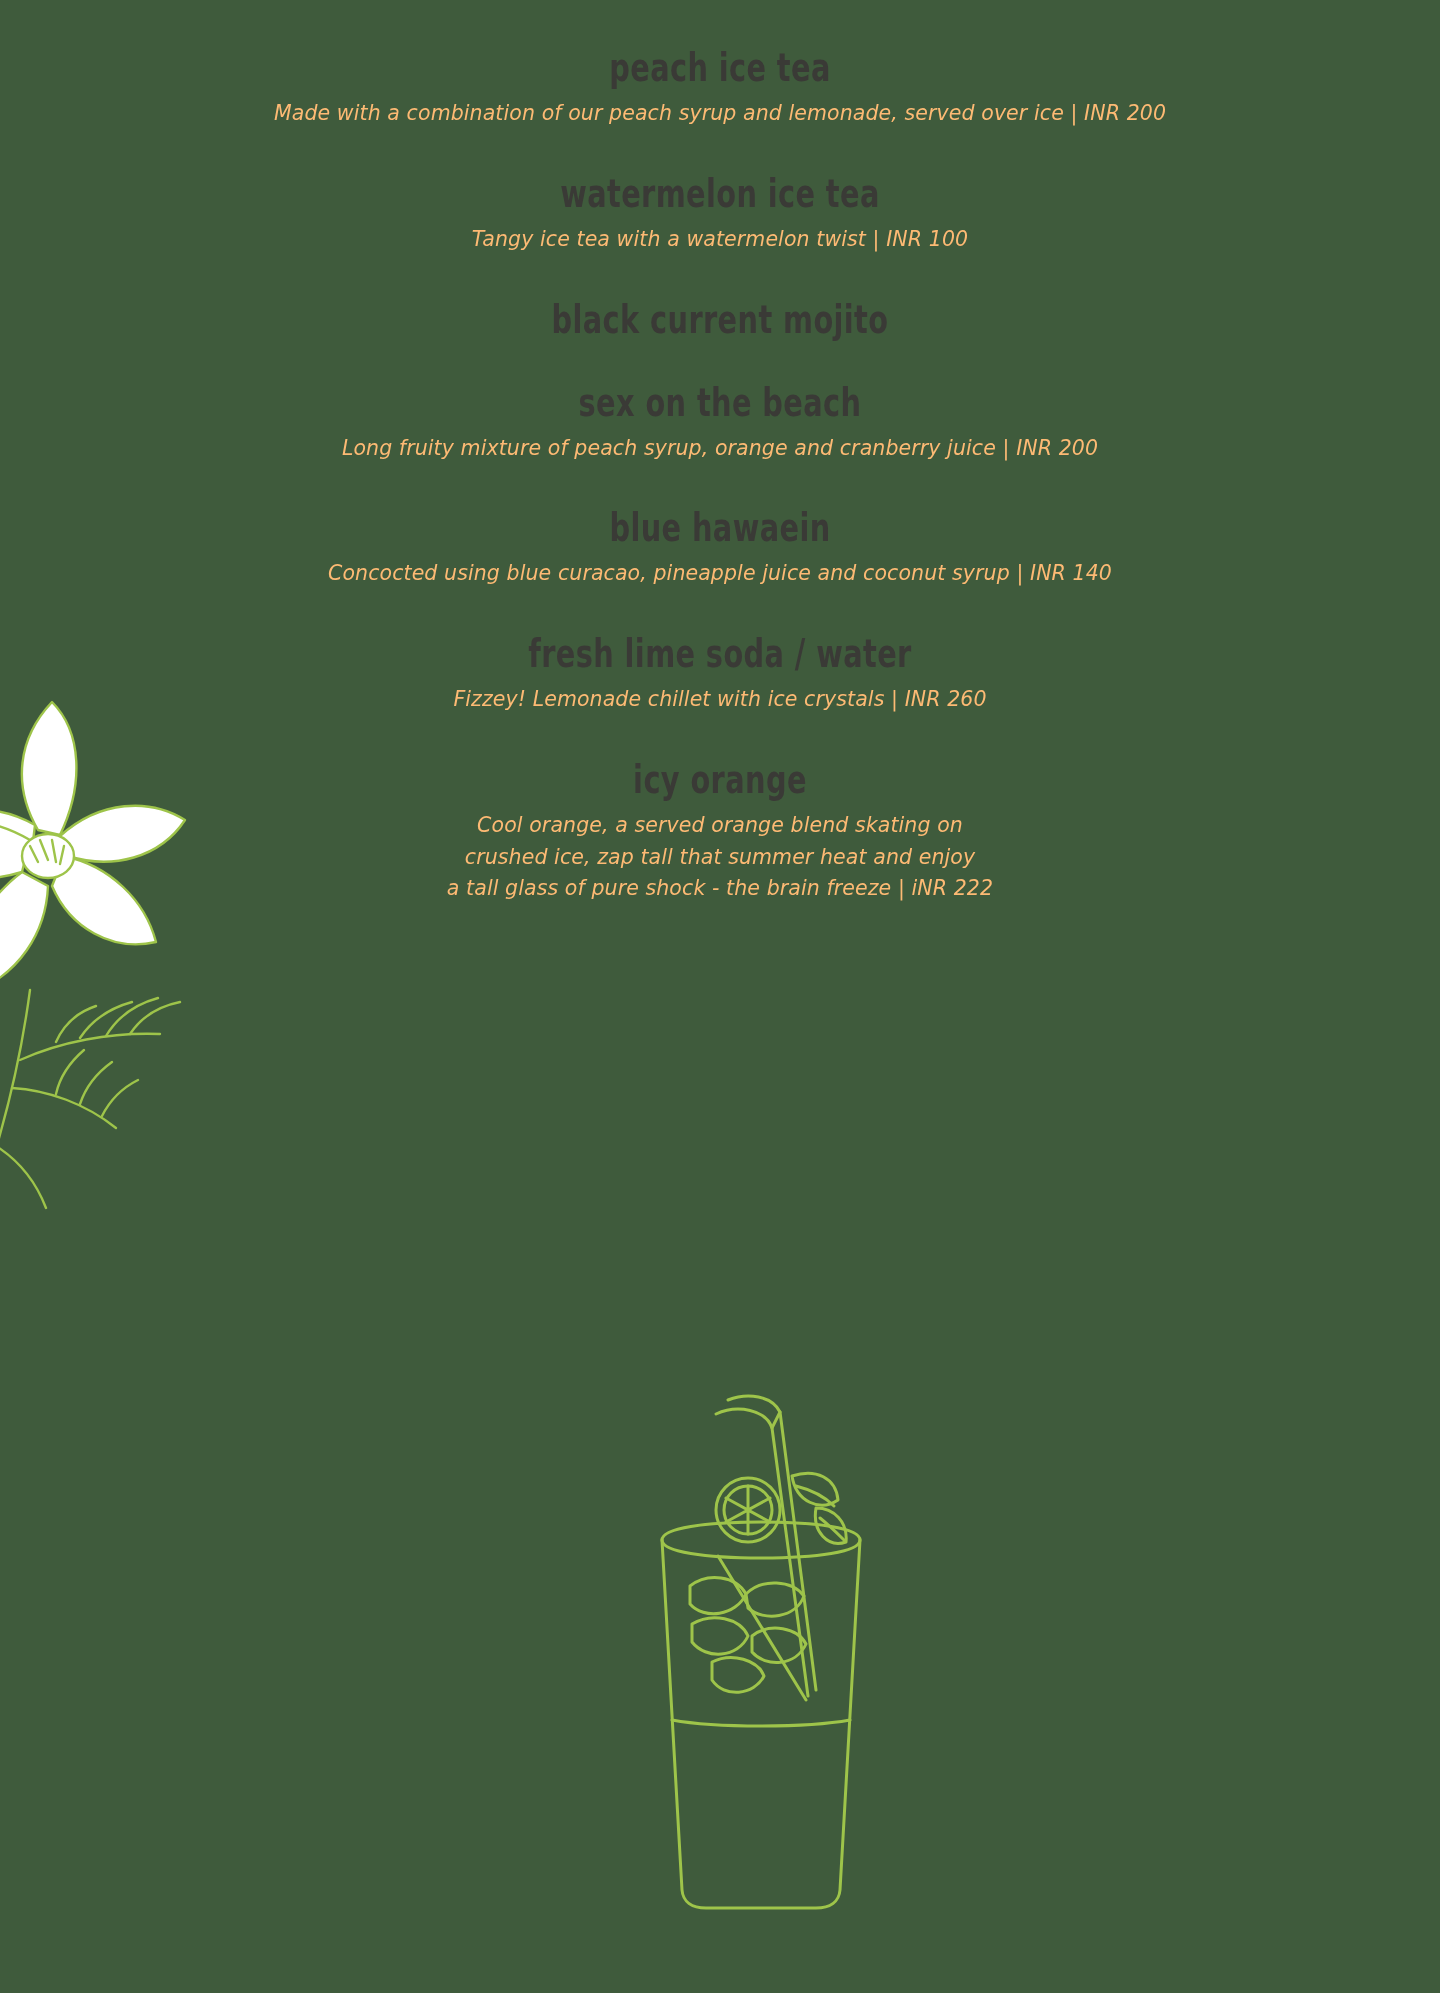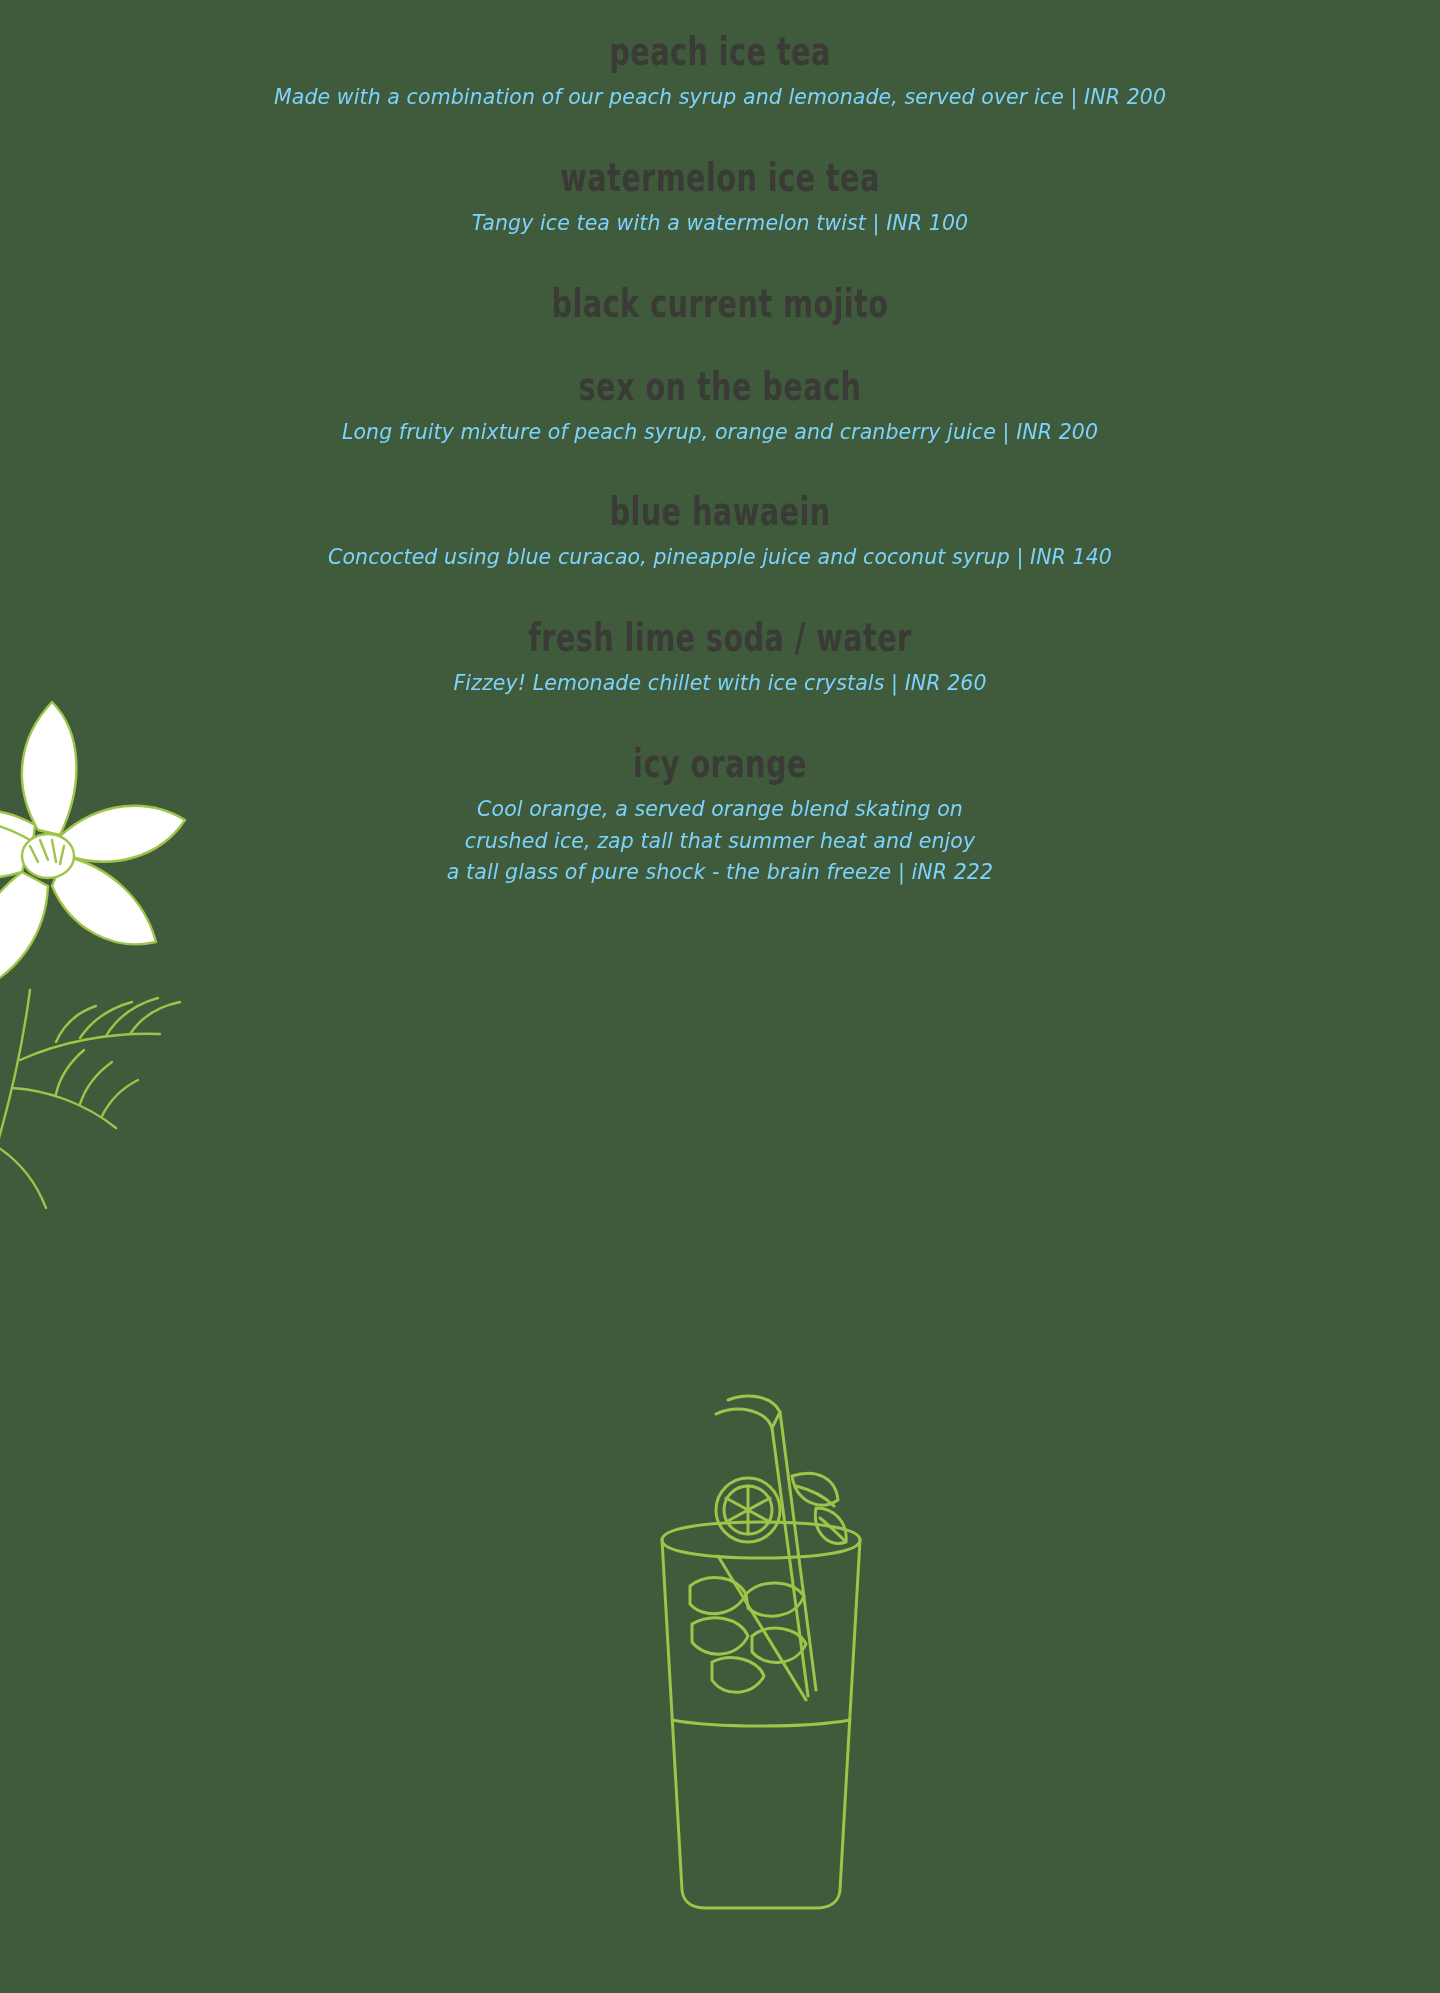--- a/index.html
+++ b/index.html
@@ -38,21 +38,21 @@
     top: 1390px;
     width: 280px;
     height: 530px;
     pointer-events: none;
   }
 
   
   .menu {
     position: absolute;
     left: 0;
-    top: 0;
+    top: 16px;
     width: 1440px;
     padding-top: 32px;
     box-sizing: border-box;
   }
   .menu-item {
     text-align: center;
     margin-bottom: 44px;
   }
   .item-name {
     font-family: "DejaVu Sans Condensed", "Liberation Sans Narrow", "Liberation Sans", sans-serif;
@@ -63,21 +63,21 @@
     color: #3a3a36;
     text-transform: lowercase;
     font-stretch: condensed;
     transform: scaleX(0.82);
   }
   .item-desc {
     font-family: "DejaVu Sans", sans-serif;
     font-style: italic;
     font-size: 20.5px;
     line-height: 1.55;
-    color: #7dd3fc;
+    color: #fdba74;
     margin-top: 11px;
     letter-spacing: 0.1px;
   }
   .item-desc span.line {
     display: block;
   }
 </style>
 </head>
 <body>
 

